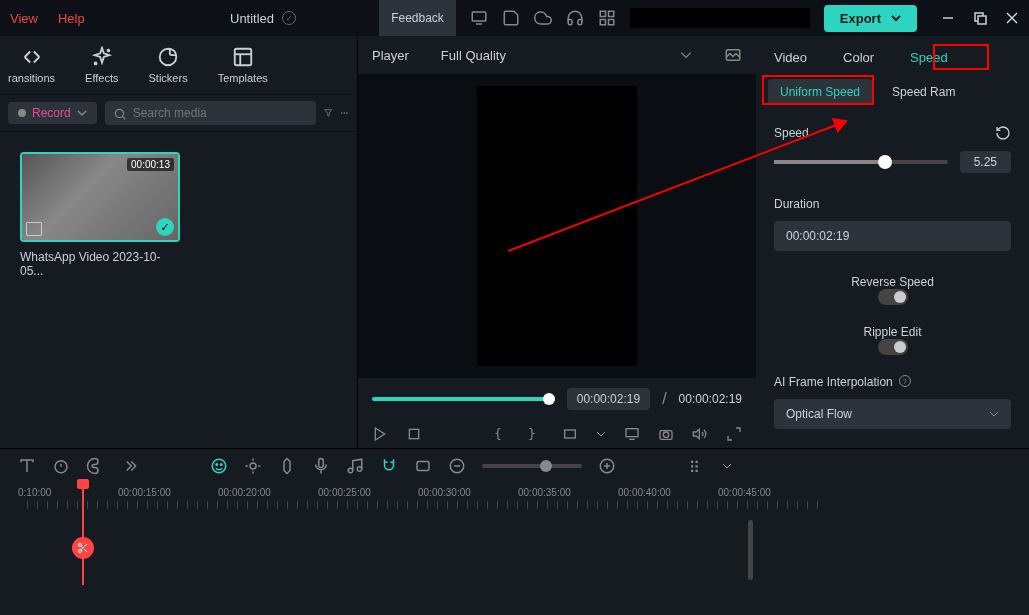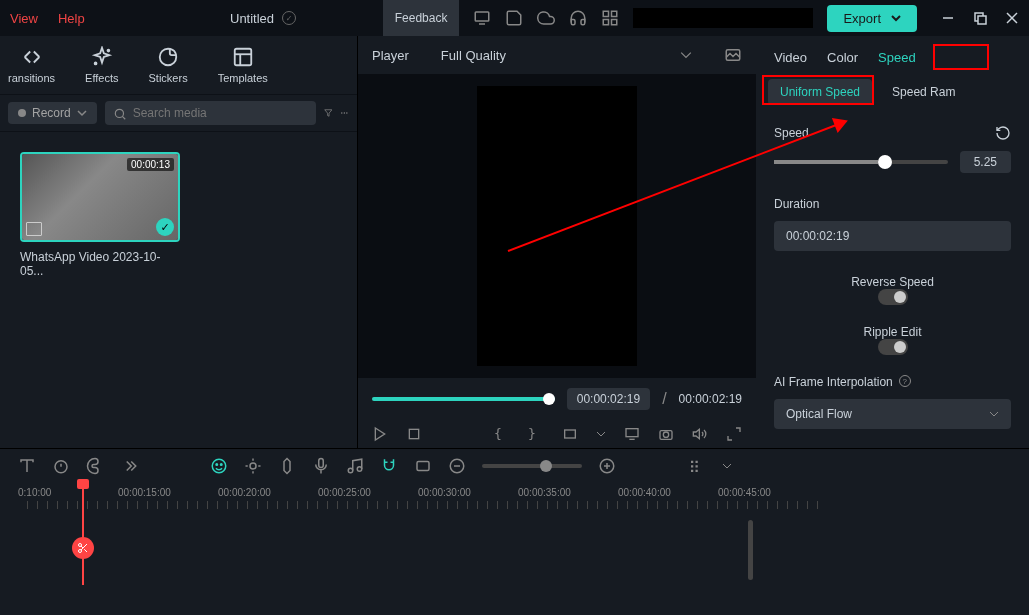--- a/index.html
+++ b/index.html
@@ -7,31 +7,31 @@
 .top-bar{height:36px;background:#0d1117;display:flex;align-items:center;padding:0 10px;gap:20px;}
 .menu{display:flex;gap:20px;}
 .menu-item{font-size:13px;color:#ef4444;cursor:pointer;}
 .title-wrap{margin-left:auto;margin-right:auto;display:flex;align-items:center;gap:8px;position:absolute;left:230px;}
 .title{font-size:13px;color:#c9d1d9;}
 .save-icon{width:14px;height:14px;border:1px solid #666;border-radius:50%;display:flex;align-items:center;justify-content:center;font-size:8px;color:#666;}
 .top-actions{display:flex;align-items:center;gap:14px;margin-left:auto;}
 .feedback-btn{background:#2d333b;color:#c9d1d9;font-size:12px;padding:20px 12px;border-radius:4px;border:none;}
 .top-icon{width:18px;height:18px;color:#888;}
 .black-gap{width:180px;height:20px;background:#000;}
-.export-btn{background:#2dd4bf;color:#1a1a1a;font-size:13px;padding:6px 16px;border-radius:4px;border:none;display:flex;align-items:center;gap:10px;font-weight:400;}
+.export-btn{background:#2dd4bf;color:#1a1a1a;font-size:13px;padding:6px 16px;border-radius:4px;border:none;display:flex;align-items:center;gap:10px;font-weight:700;}
 .win-controls{display:flex;gap:18px;margin-left:10px;}
 .win-ctrl{width:14px;height:14px;color:#c9d1d9;}
 
 .main{display:flex;height:412px;}
 .left-panel{width:358px;background:#161b22;border-right:1px solid #000;}
 .tool-tabs{display:flex;gap:30px;padding:10px 8px;border-bottom:1px solid #0d1117;}
 .tool-tab{display:flex;flex-direction:column;align-items:center;gap:4px;font-size:11px;color:#c9d1d9;cursor:pointer;}
 .tool-tab-icon{width:22px;height:22px;}
 .search-row{display:flex;align-items:center;gap:8px;padding:6px 8px;border-bottom:1px solid #0d1117;}
-.record-btn{display:flex;align-items:center;gap:6px;background:#2d333b;padding:4px 10px;border-radius:4px;font-size:12px;color:#a3a3a3;}
+.record-btn{display:flex;align-items:center;gap:6px;background:#2d333b;padding:4px 10px;border-radius:4px;font-size:12px;color:#ec4899;}
 .record-dot{width:8px;height:8px;background:#888;border-radius:50%;}
 .search-input{flex:1;background:#2d333b;border:none;padding:5px 28px;border-radius:4px;color:#c9d1d9;font-size:12px;}
 .search-wrap{flex:1;position:relative;}
 .search-icn{position:absolute;left:8px;top:6px;width:14px;height:14px;color:#888;}
 .filter-icn,.more-icn{width:18px;height:18px;color:#888;}
 .media-grid{padding:20px;}
 .media-item{width:160px;}
 .thumb{width:160px;height:90px;background:#333;border:2px solid #2dd4bf;border-radius:4px;position:relative;overflow:hidden;}
 .thumb-img{width:100%;height:100%;object-fit:cover;background:linear-gradient(135deg,#555 0%,#888 40%,#666 100%);}
 .thumb-dur{position:absolute;top:4px;right:4px;background:rgba(0,0,0,0.6);color:#fff;font-size:10px;padding:1px 4px;border-radius:2px;}
@@ -54,21 +54,21 @@
 .progress-fill{position:absolute;left:0;top:0;height:100%;width:100%;background:#2dd4bf;border-radius:2px;}
 .progress-thumb{position:absolute;right:0;top:-4px;width:12px;height:12px;background:#fff;border-radius:50%;}
 .time-box{background:#2d333b;padding:4px 10px;border-radius:4px;font-size:12px;color:#c9d1d9;}
 .time-sep{color:#888;}
 .time-total{font-size:12px;color:#c9d1d9;}
 .player-controls{display:flex;align-items:center;gap:18px;padding:6px 14px;}
 .pc-icon{width:16px;height:16px;color:#888;}
 .pc-spacer{flex:1;}
 
 .right-panel{flex:1;background:#161b22;display:flex;flex-direction:column;padding:0;}
-.rp-tabs{display:flex;gap:20px;padding:14px 18px 8px;position:relative;}
+.rp-tabs{display:flex;gap:36px;padding:14px 18px 8px;position:relative;}
 .rp-tab{font-size:13px;color:#c9d1d9;cursor:pointer;}
 .rp-tab.active{color:#2dd4bf;}
 .rp-tab-highlight{position:absolute;right:40px;top:8px;width:56px;height:26px;border:2px solid #ff0000;}
 .sub-tabs{display:flex;gap:8px;padding:6px 12px;position:relative;}
 .sub-tab{font-size:12px;padding:6px 12px;border-radius:4px;}
 .sub-tab.active{background:#2d333b;color:#2dd4bf;}
 .sub-tab-highlight{position:absolute;left:6px;top:2px;width:112px;height:30px;border:2px solid #ff0000;}
 .speed-section{padding:14px 18px;}
 .speed-row{display:flex;justify-content:space-between;align-items:center;margin-bottom:10px;}
 .speed-label{font-size:12px;color:#c9d1d9;}

